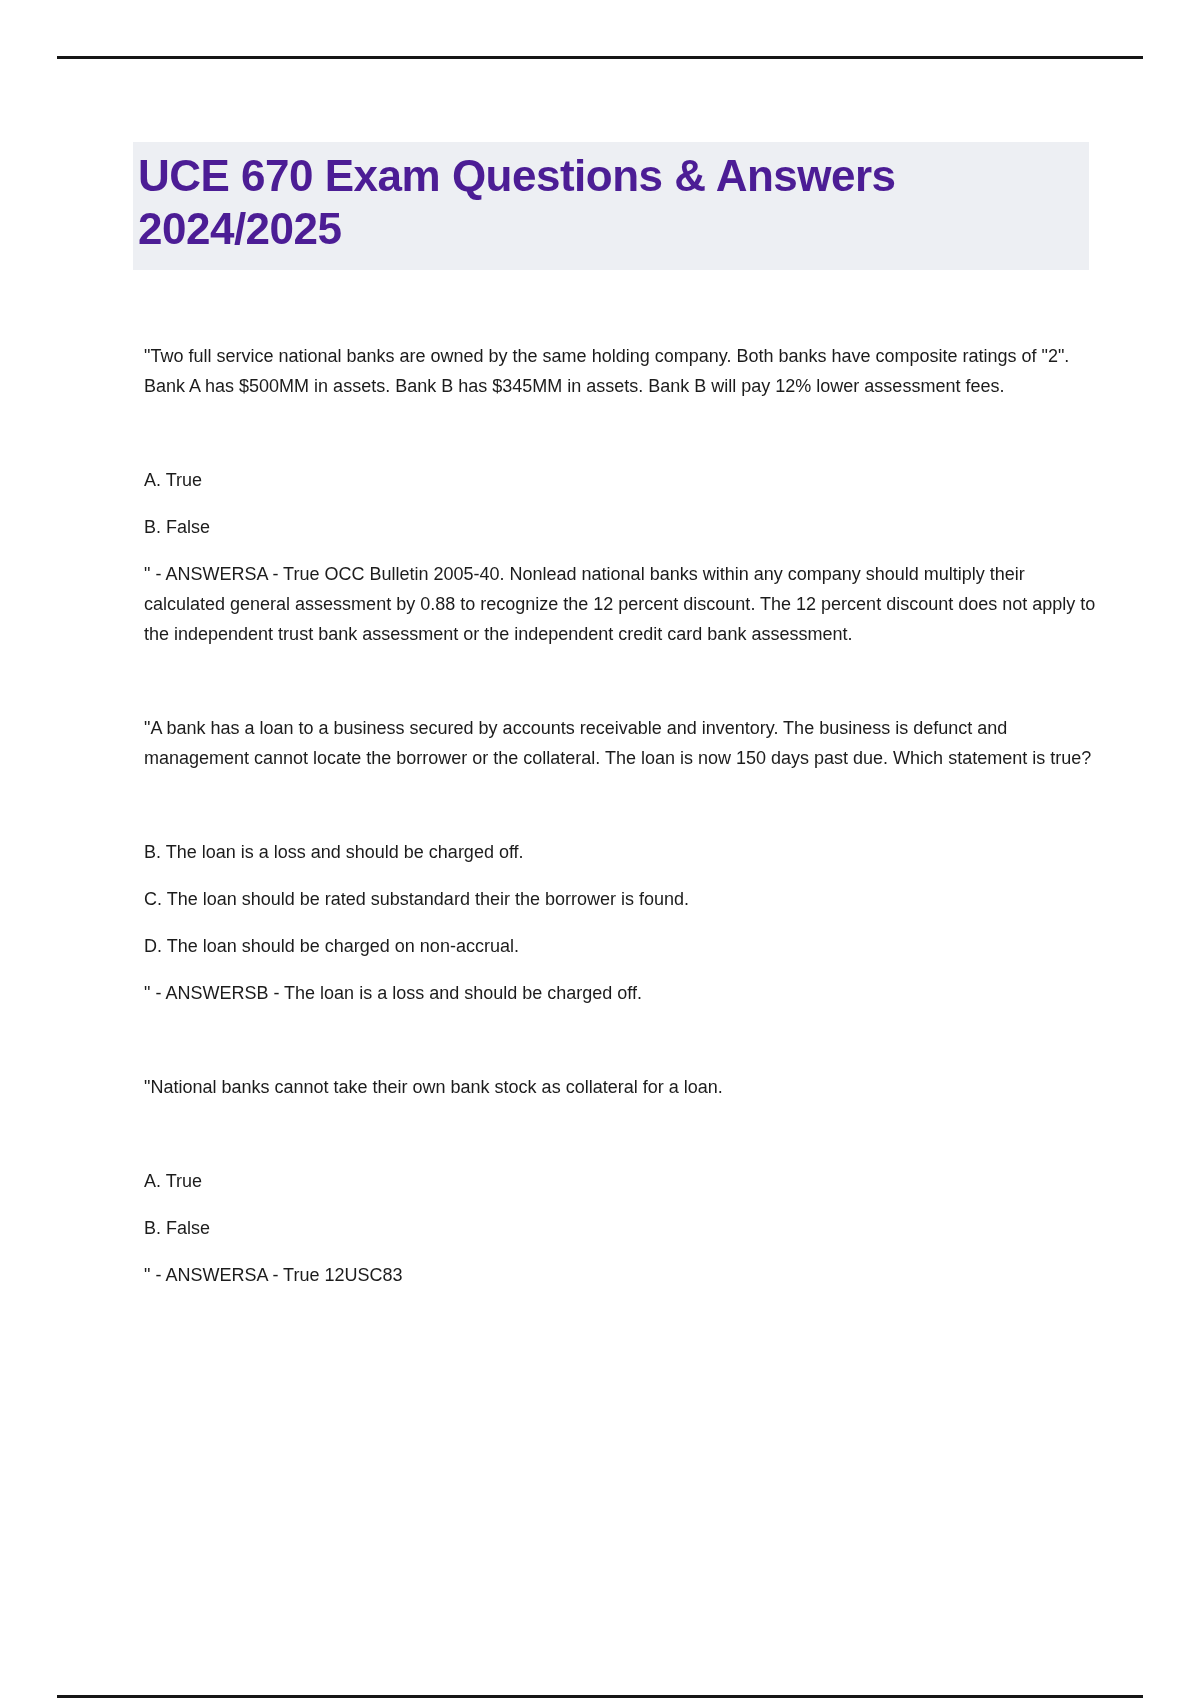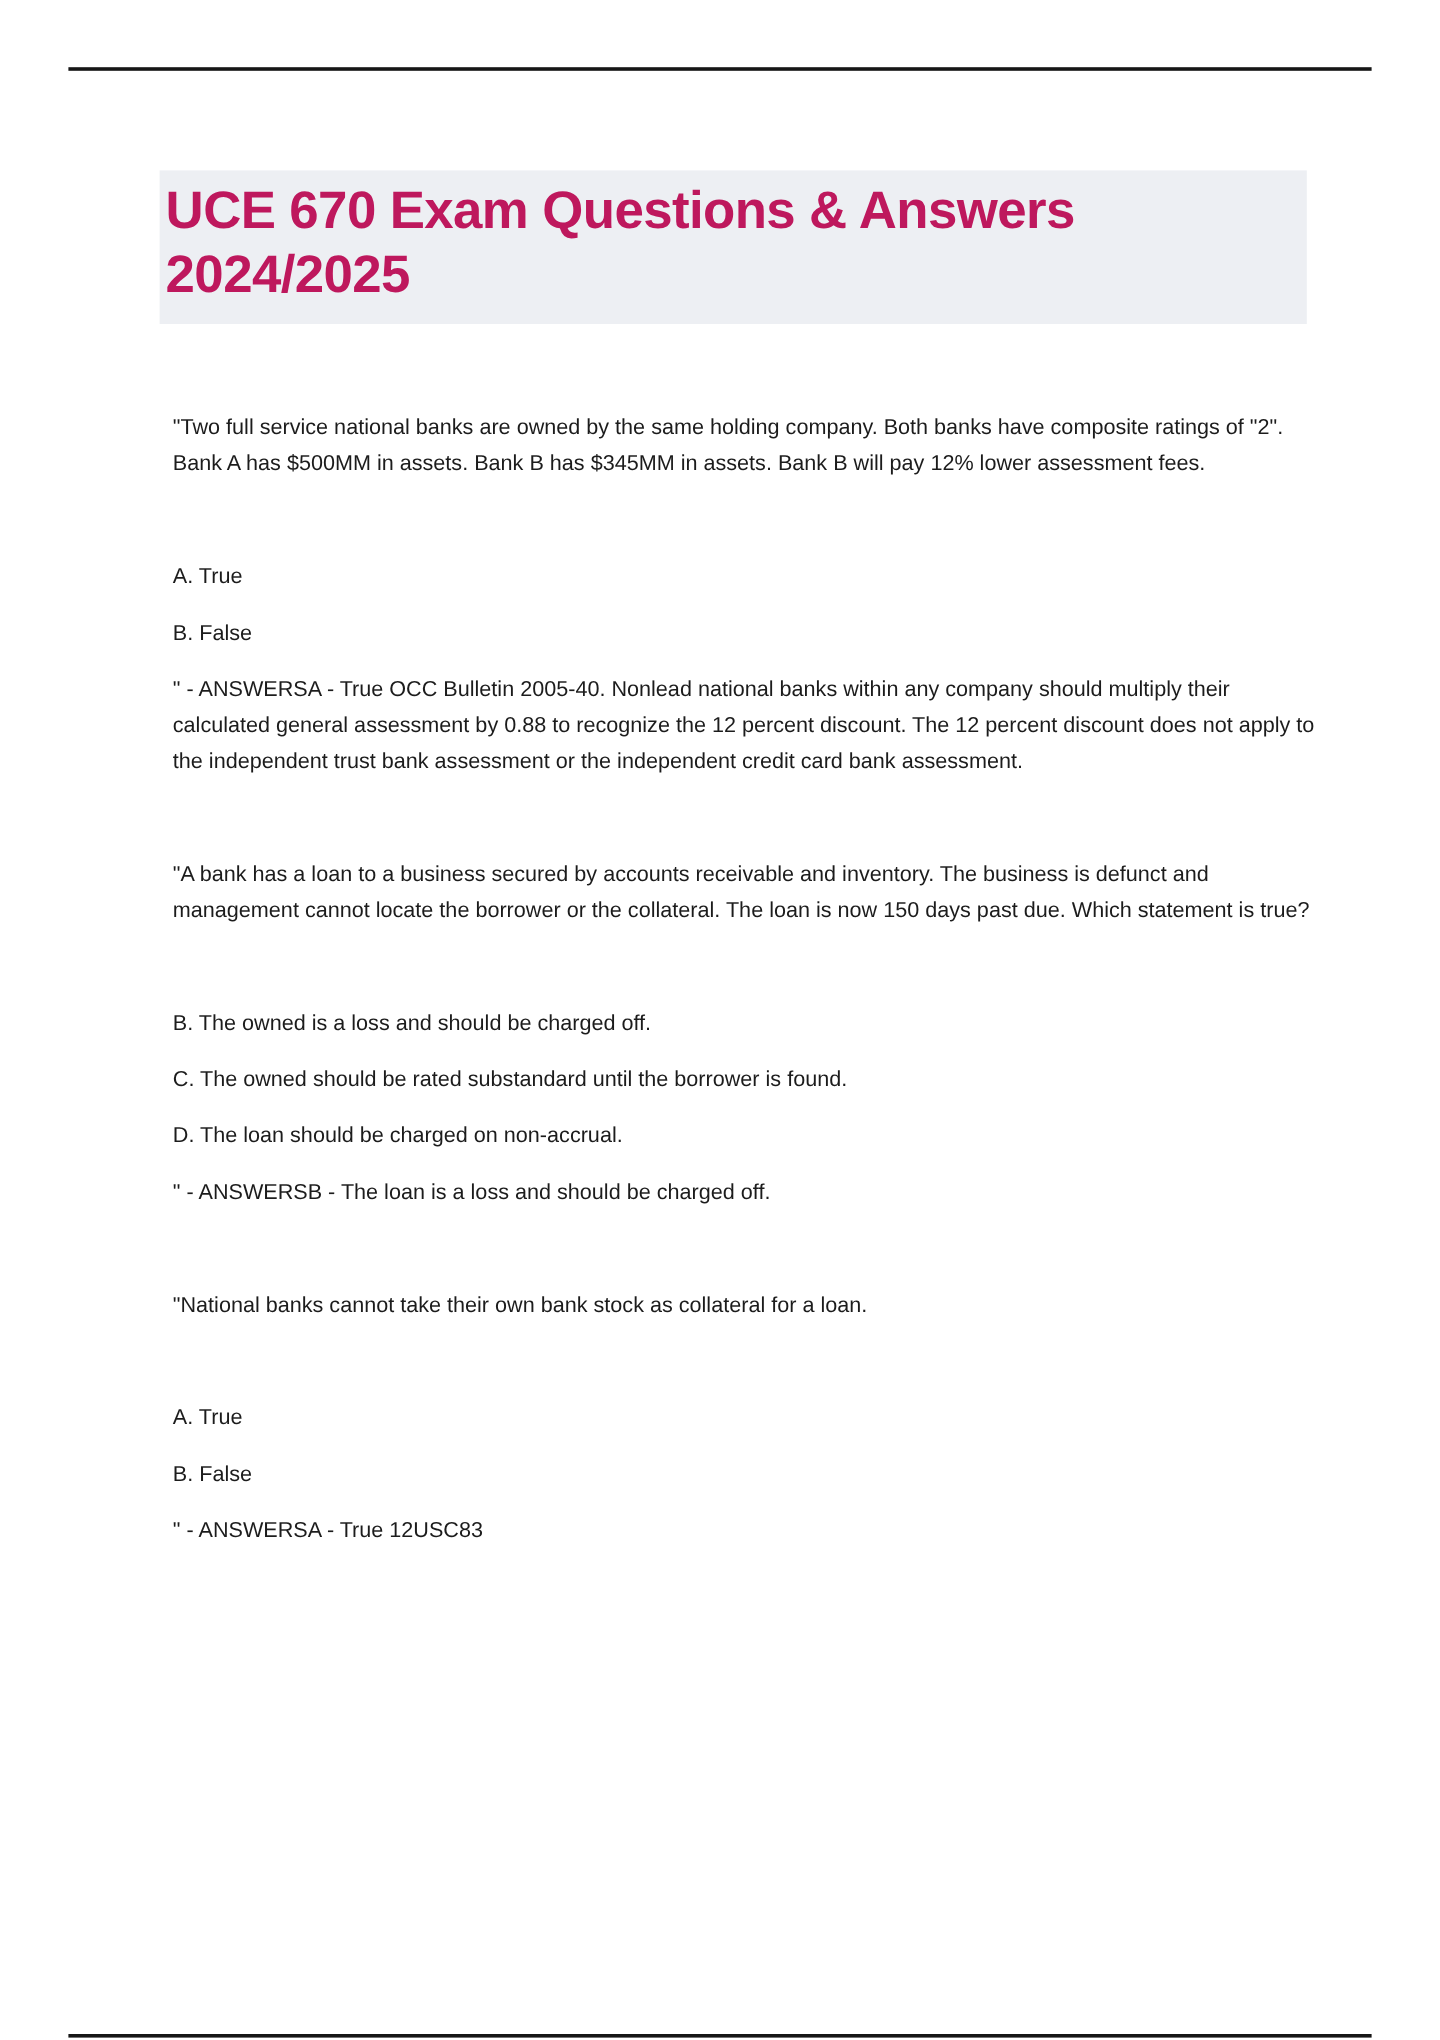--- a/index.html
+++ b/index.html
@@ -32,21 +32,21 @@
     width: 956px;
     box-sizing: border-box;
     background: #edeff3;
     padding: 7px 12px 15px 5px;
   }
   .title-block h1 {
     margin: 0;
     font-size: 44px;
     line-height: 53px;
     font-weight: bold;
-    color: #be185d;
+    color: #4c1d95;
     letter-spacing: -0.5px;
   }
 
   .content {
     position: absolute;
     left: 144px;
     top: 341px;
     width: 958px;
     font-size: 18px;
     line-height: 30px;
@@ -75,22 +75,22 @@
 
     <p>"Two full service national banks are owned by the same holding company. Both banks have composite ratings of "2". Bank A has $500MM in assets. Bank B has $345MM in assets. Bank B will pay 12% lower assessment fees.</p>
     <div class="spacer"></div>
     <p>A. True</p>
     <p>B. False</p>
     <p>" - ANSWERSA - True OCC Bulletin 2005-40. Nonlead national banks within any company should multiply their calculated general assessment by 0.88 to recognize the 12 percent discount. The 12 percent discount does not apply to the independent trust bank assessment or the independent credit card bank assessment.</p>
     <div class="spacer"></div>
 
     <p>"A bank has a loan to a business secured by accounts receivable and inventory. The business is defunct and management cannot locate the borrower or the collateral. The loan is now 150 days past due. Which statement is true?</p>
     <div class="spacer"></div>
-    <p>B. The owned is a loss and should be charged off.</p>
-    <p>C. The owned should be rated substandard until the borrower is found.</p>
+    <p>B. The loan is a loss and should be charged off.</p>
+    <p>C. The loan should be rated substandard their the borrower is found.</p>
     <p>D. The loan should be charged on non-accrual.</p>
     <p>" - ANSWERSB - The loan is a loss and should be charged off.</p>
     <div class="spacer"></div>
 
     <p>"National banks cannot take their own bank stock as collateral for a loan.</p>
     <div class="spacer"></div>
     <p>A. True</p>
     <p>B. False</p>
     <p>" - ANSWERSA - True 12USC83</p>
 

